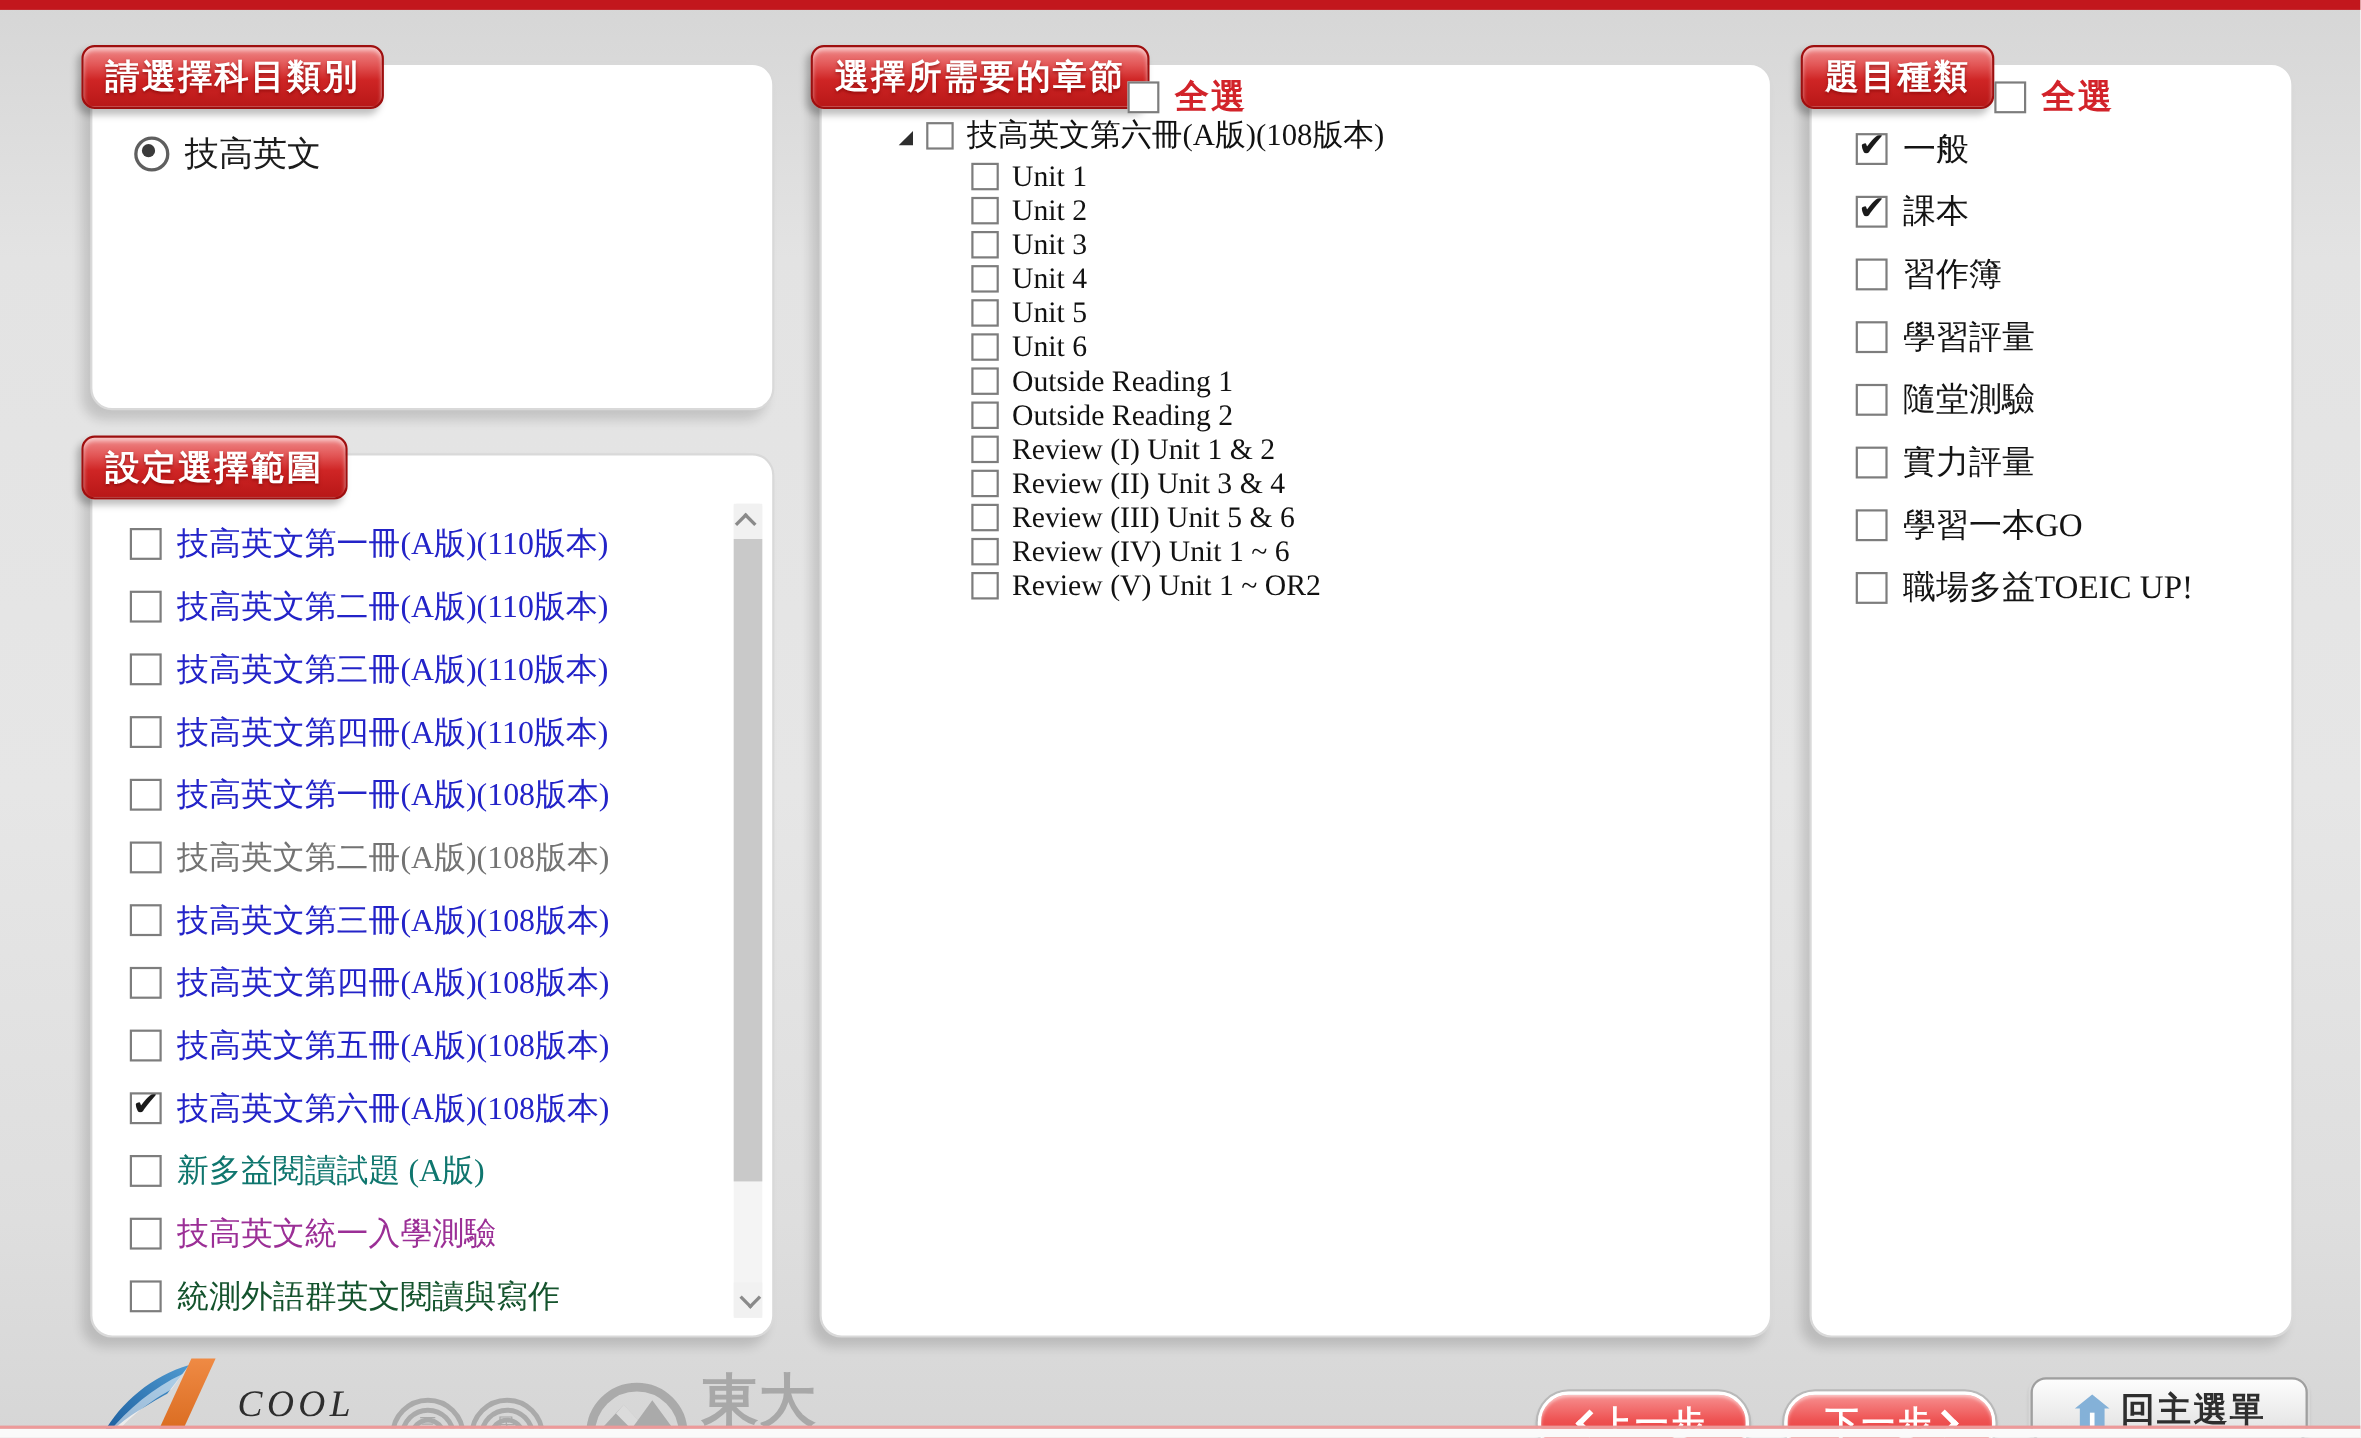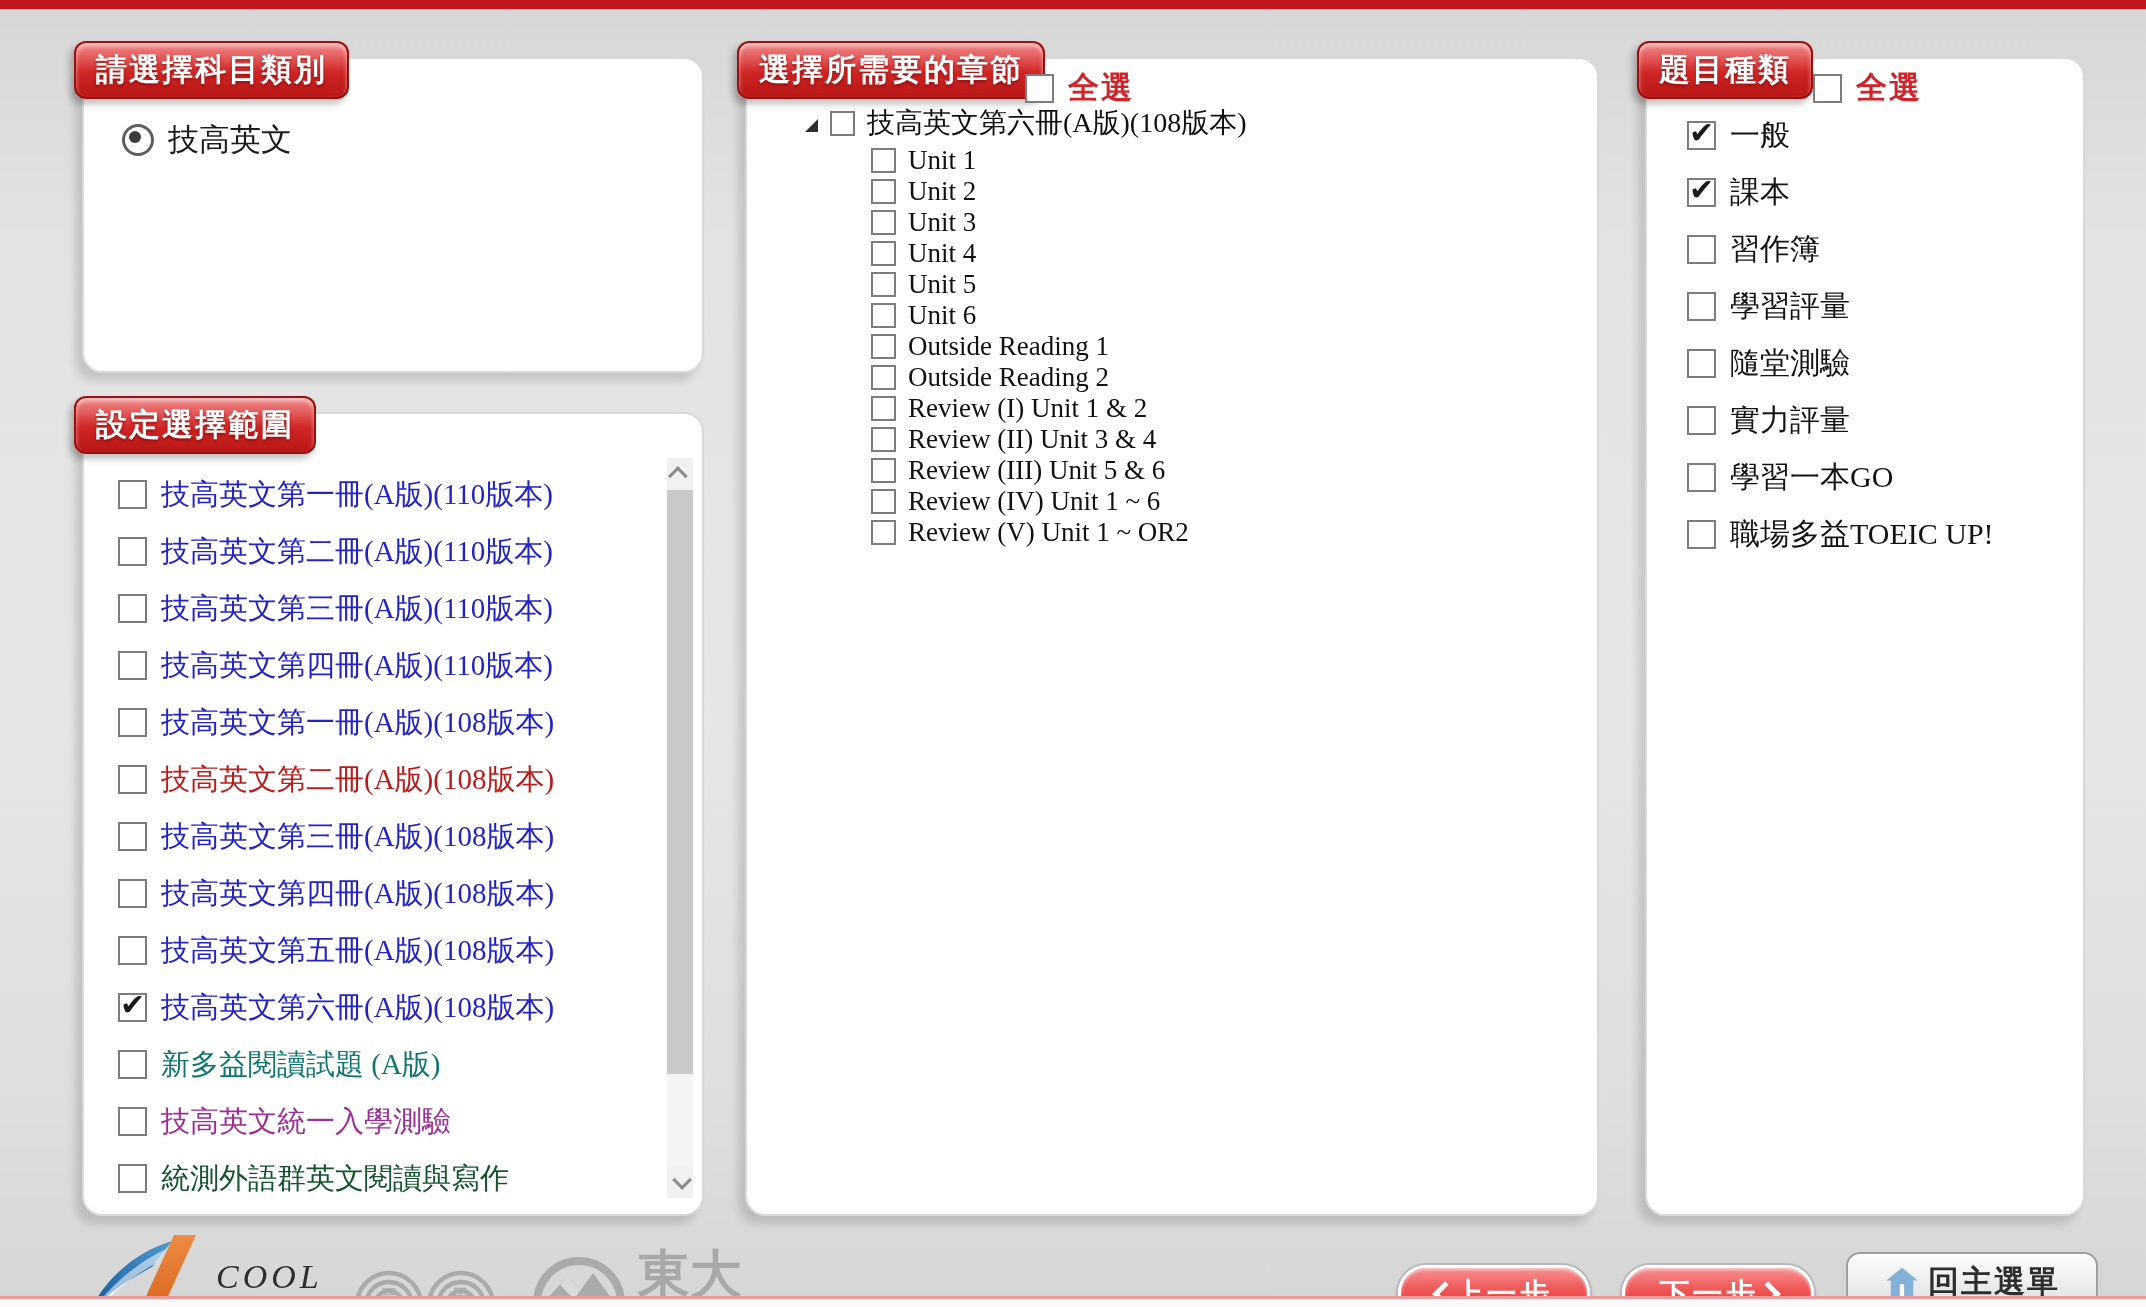--- a/index.html
+++ b/index.html
@@ -9,21 +9,21 @@
   
   .topbar{position:absolute;left:0;top:0;width:100%;height:9px;background:#c2171d;}
   .bottomline{position:absolute;left:0;top:1296px;width:100%;height:3px;background:#ec9a9a;}
   .bottomstrip{position:absolute;left:0;top:1299px;width:100%;height:8px;background:#fafafa;}
 
   
   .panel{position:absolute;background:#fff;border:2px solid #d9d9d9;border-radius:20px;
     box-shadow:-7px 8px 10px rgba(0,0,0,.14);}
   #panel-subject{left:82px;top:57px;width:618px;height:312px;}
   #panel-range{left:82px;top:412px;width:618px;height:800px;}
-  #panel-chapters{left:745px;top:57px;width:850px;height:1155px;}
+  #panel-chapters{left:745px;top:57px;width:850px;height:1155px;padding-left:12px;}
   #panel-types{left:1645px;top:57px;width:436px;height:1155px;}
 
   
   .badge{position:absolute;left:-10px;top:-18px;height:54px;padding:0 20px;display:flex;align-items:center;
     background:linear-gradient(180deg,#f08a8a 0%,#e25555 30%,#cf2525 55%,#b81717 100%);
     border:2px solid #9e0f0f;border-radius:12px;color:#fff;font-size:31px;font-weight:bold;letter-spacing:2px;
     text-shadow:0 2px 3px rgba(120,0,0,.6);
     box-shadow:inset 0 3px 4px rgba(255,255,255,.55), -4px 5px 7px rgba(0,0,0,.25);white-space:nowrap;z-index:3;}
 
   
@@ -133,21 +133,21 @@
       <div class="row range-row">
         <span class="cb"></span>
         <span class="range-label" style="color: rgb(35, 35, 200);">技高英文第四冊(A版)(110版本)</span>
       </div>
       <div class="row range-row">
         <span class="cb"></span>
         <span class="range-label" style="color: rgb(35, 35, 200);">技高英文第一冊(A版)(108版本)</span>
       </div>
       <div class="row range-row">
         <span class="cb"></span>
-        <span class="range-label" style="color: #b91c1c;">技高英文第二冊(A版)(108版本)</span>
+        <span class="range-label" style="color: #737373;">技高英文第二冊(A版)(108版本)</span>
       </div>
       <div class="row range-row">
         <span class="cb"></span>
         <span class="range-label" style="color: rgb(35, 35, 200);">技高英文第三冊(A版)(108版本)</span>
       </div>
       <div class="row range-row">
         <span class="cb"></span>
         <span class="range-label" style="color: rgb(35, 35, 200);">技高英文第四冊(A版)(108版本)</span>
       </div>
       <div class="row range-row">

